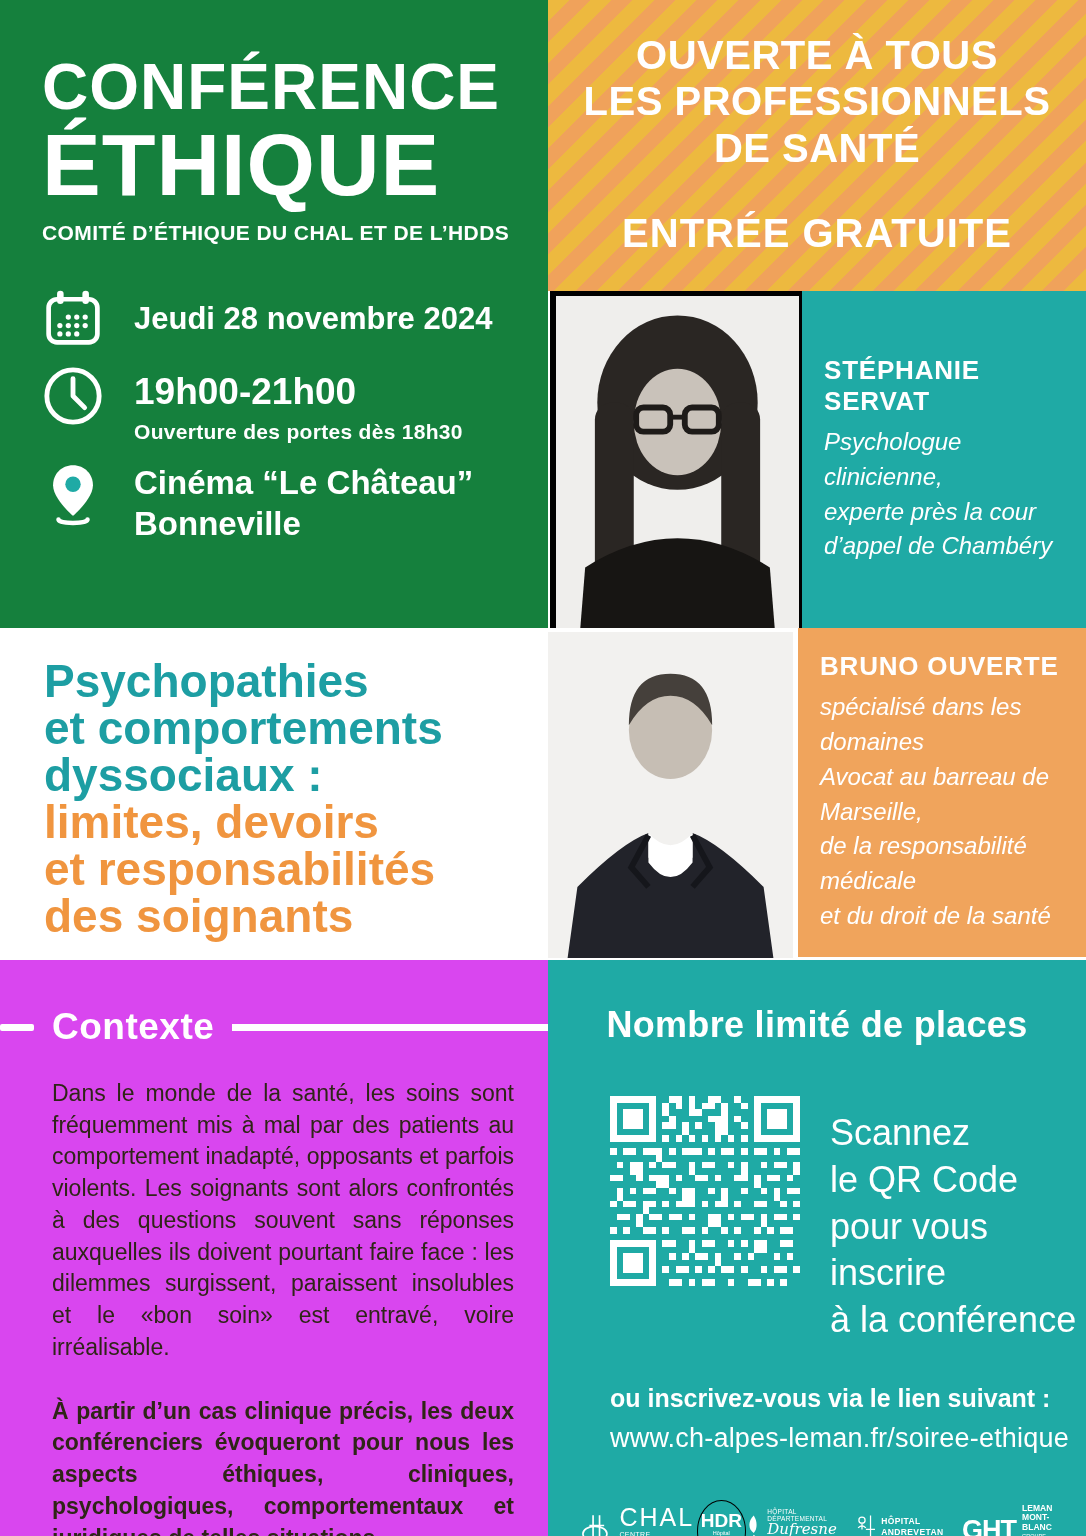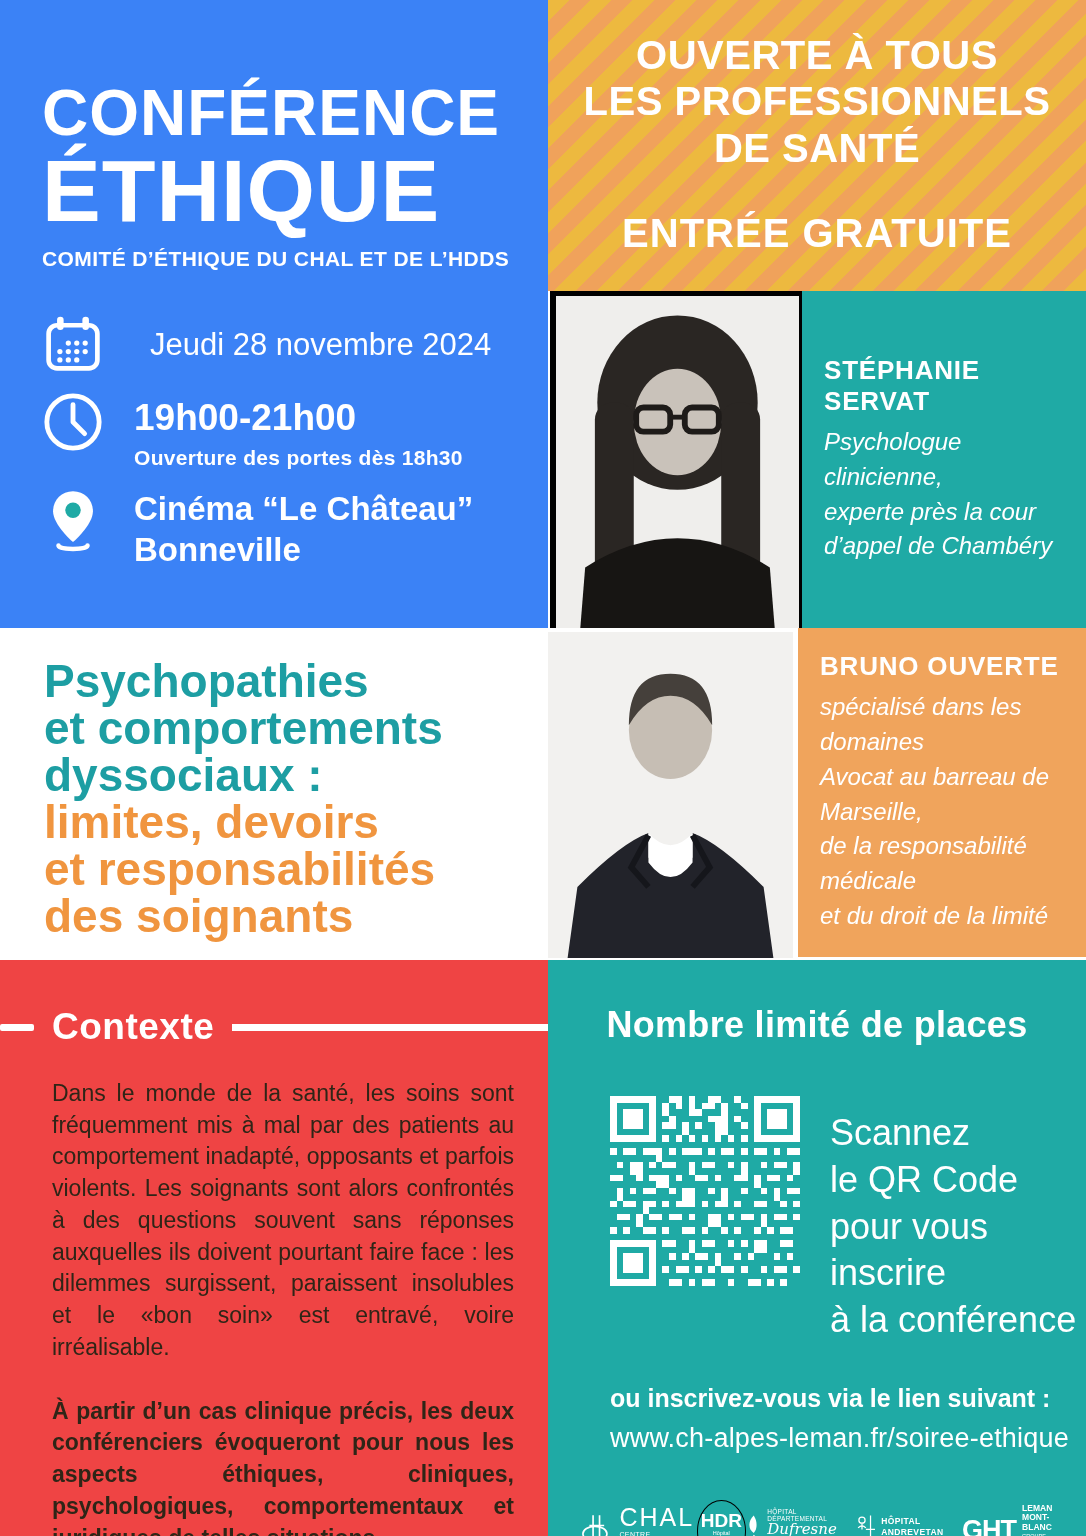--- a/index.html
+++ b/index.html
@@ -5,30 +5,30 @@
   html,body{margin:0;padding:0;background:#ffffff;}
   .poster{
     position:relative;width:1086px;height:1536px;overflow:hidden;
     font-family:"Liberation Sans",sans-serif;background:#ffffff;
   }
   .poster *{box-sizing:border-box;}
 
   
   .top-left{
     position:absolute;left:0;top:0;width:548px;height:628px;
-    background:#3b82f6;color:#fff;padding:80px 20px 0 42px;overflow:hidden;
+    background:#15803d;color:#fff;padding:54px 20px 0 42px;overflow:hidden;
   }
   .title-1{font-size:64px;font-weight:bold;letter-spacing:1px;line-height:1.05;}
   .title-2{font-size:88px;font-weight:bold;letter-spacing:1px;line-height:1.0;}
   .subtitle{font-size:21px;font-weight:bold;letter-spacing:.4px;margin-top:12px;}
   .details{margin-top:42px;display:flex;flex-direction:column;gap:16px;}
   .detail-row{display:flex;align-items:flex-start;gap:30px;}
   .detail-icon{flex:0 0 62px;display:flex;justify-content:center;}
   .detail-text{padding-top:6px;}
-  .detail-date{font-size:31px;font-weight:normal;padding-top:14px;margin-left:16px;}
+  .detail-date{font-size:31px;font-weight:bold;padding-top:14px;}
   .detail-time{font-size:37px;font-weight:bold;line-height:1.15;}
   .detail-doors{font-size:21px;font-weight:bold;margin-top:6px;letter-spacing:.3px;}
   .detail-venue{font-size:33px;font-weight:bold;line-height:1.25;padding-top:2px;}
 
   
   .banner{
     position:absolute;left:548px;top:0;width:538px;height:291px;
     background:repeating-linear-gradient(135deg,#EDB93F 0 15px,#F0A25B 15px 30px);
     color:#fff;text-align:center;padding-top:32px;overflow:hidden;
   }
@@ -52,21 +52,21 @@
   .mid-left{
     position:absolute;left:0;top:628px;width:548px;height:332px;background:#fff;
     padding:30px 10px 0 44px;overflow:hidden;
   }
   .headline{font-size:46px;font-weight:bold;line-height:1.02;}
   .headline .teal{color:#1D9EA3;}
   .headline .orange{color:#F0953F;}
 
   
   .context{
-    position:absolute;left:0;top:960px;width:548px;height:576px;background:#ef4444;
+    position:absolute;left:0;top:960px;width:548px;height:576px;background:#d946ef;
     color:#2F2517;padding:46px 0 0 0;overflow:hidden;
   }
   .context-head{display:flex;align-items:center;gap:18px;}
   .dash{height:7px;background:#fff;border-radius:2px;}
   .dash-left{width:34px;}
   .dash-right{flex:1;height:7px;background:#fff;}
   .context-title{color:#fff;font-size:37px;font-weight:bold;letter-spacing:.5px;}
   .context p{margin:0;padding:0 34px 0 52px;font-size:23px;line-height:1.38;text-align:justify;}
   .context .p1{margin-top:30px;}
   .context .p2{margin-top:32px;font-weight:bold;}
@@ -220,21 +220,21 @@
         <path d="M41 82 L41 94 Q50 106 59 94 L59 82 Q50 92 41 82 Z" fill="#ffffff"></path>
         <path d="M41 83 L34 96 L41 104 M59 83 L66 96 L59 104" stroke="#15161b" stroke-width="2.4" fill="none"></path>
       </svg>
     </div>
     <div class="panel">
       <div class="speaker-name">BRUNO OUVERTE</div>
       <div class="speaker-bio">
         <div>spécialisé dans les domaines</div>
         <div>Avocat au barreau de Marseille,</div>
         <div>de la responsabilité médicale</div>
-        <div>et du droit de la limité</div>
+        <div>et du droit de la santé</div>
       </div>
     </div>
   </section>
 
   <section class="context">
     <div class="context-head">
       <span class="dash dash-left"></span>
       <span class="context-title">Contexte</span>
       <span class="dash-right"></span>
     </div>

